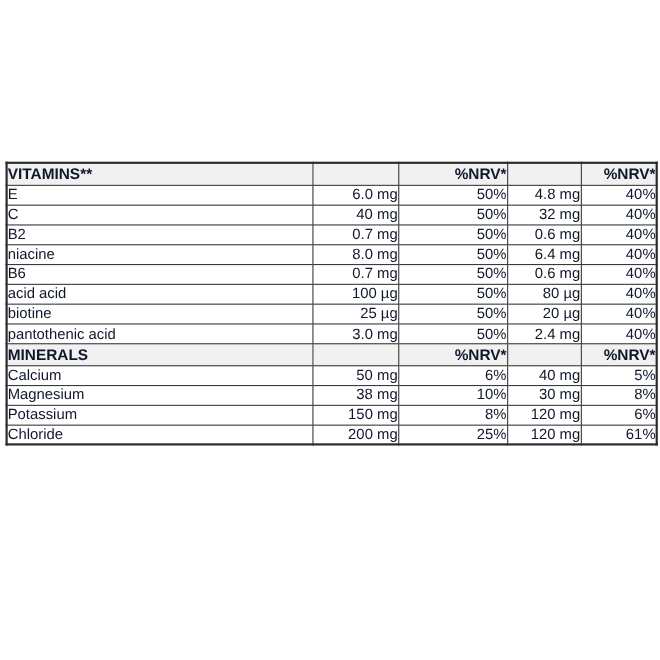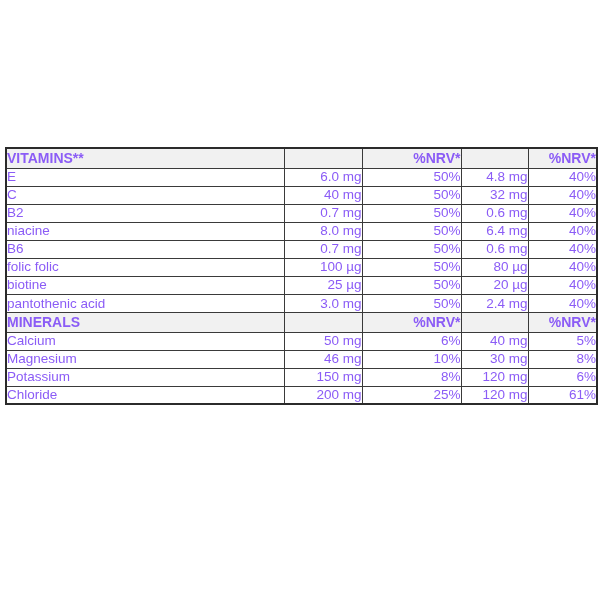--- a/index.html
+++ b/index.html
@@ -19,21 +19,21 @@
   }
   table.nutrition-table {
     position: absolute;
     left: 5px;
     top: 147px;
     width: 591px;
     border-collapse: collapse;
     table-layout: fixed;
     font-family: "Liberation Sans", sans-serif;
     font-size: 13.5px;
-    color: #8b5cf6;
+    color: #0f172a;
     border: 2px solid #2b2b2b;
   }
   .nutrition-table td, .nutrition-table th {
     border: 1px solid #3a3a3a;
     padding: 0;
     overflow: hidden;
     white-space: nowrap;
     vertical-align: middle;
     line-height: 16px;
   }
@@ -106,21 +106,21 @@
           <td class="cell-val">40%</td>
         </tr>
         <tr class="data-row">
           <td class="cell-name">B6</td>
           <td class="cell-val">0.7 mg</td>
           <td class="cell-val">50%</td>
           <td class="cell-val">0.6 mg</td>
           <td class="cell-val">40%</td>
         </tr>
         <tr class="data-row">
-          <td class="cell-name">folic folic</td>
+          <td class="cell-name">acid acid</td>
           <td class="cell-val">100 µg</td>
           <td class="cell-val">50%</td>
           <td class="cell-val">80 µg</td>
           <td class="cell-val">40%</td>
         </tr>
         <tr class="data-row">
           <td class="cell-name">biotine</td>
           <td class="cell-val">25 µg</td>
           <td class="cell-val">50%</td>
           <td class="cell-val">20 µg</td>
@@ -142,21 +142,21 @@
         </tr>
         <tr class="data-row">
           <td class="cell-name">Calcium</td>
           <td class="cell-val">50 mg</td>
           <td class="cell-val">6%</td>
           <td class="cell-val">40 mg</td>
           <td class="cell-val">5%</td>
         </tr>
         <tr class="data-row">
           <td class="cell-name">Magnesium</td>
-          <td class="cell-val">46 mg</td>
+          <td class="cell-val">38 mg</td>
           <td class="cell-val">10%</td>
           <td class="cell-val">30 mg</td>
           <td class="cell-val">8%</td>
         </tr>
         <tr class="data-row">
           <td class="cell-name">Potassium</td>
           <td class="cell-val">150 mg</td>
           <td class="cell-val">8%</td>
           <td class="cell-val">120 mg</td>
           <td class="cell-val">6%</td>

